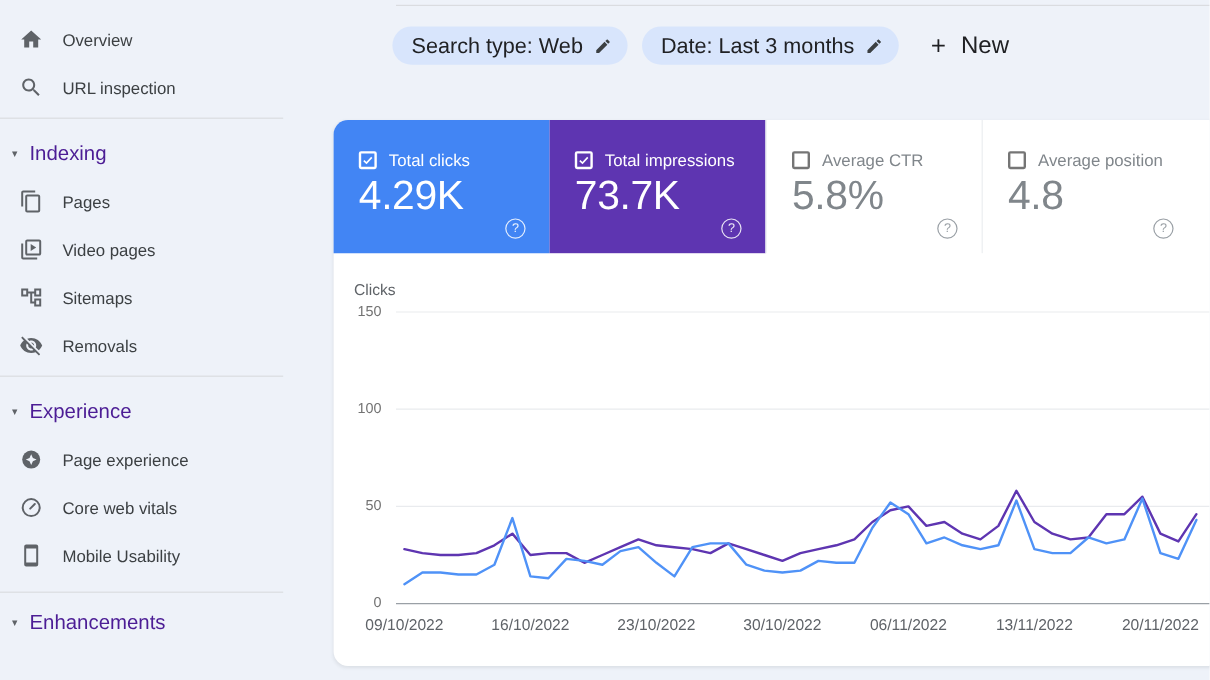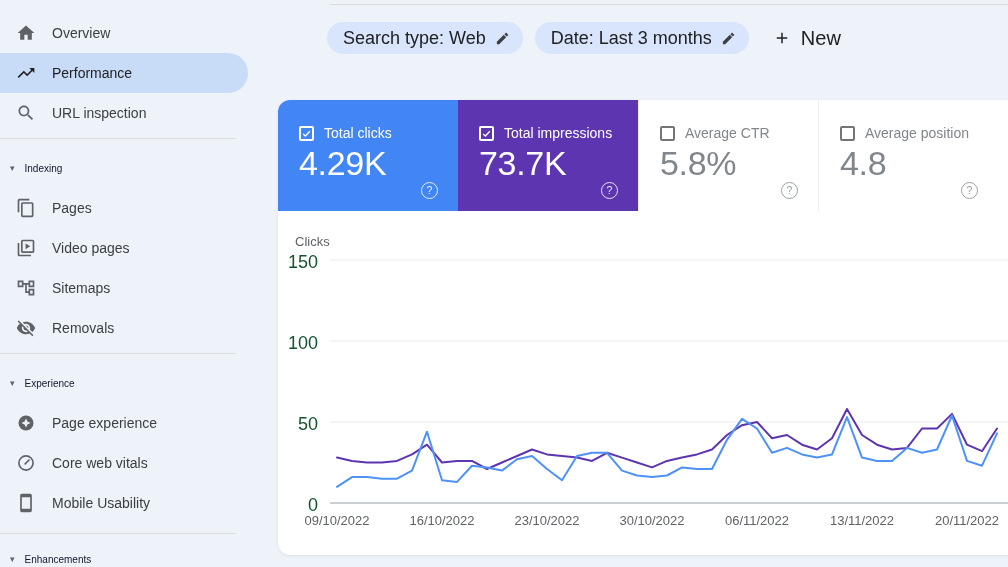--- a/index.html
+++ b/index.html
@@ -14,21 +14,21 @@
   .nav-item.active{background:#c8dcf8;}
   .nav-icon{width:20px;height:20px;display:flex;align-items:center;justify-content:center;flex:none;}
   .nav-icon svg{width:20px;height:20px;fill:#5f6368;}
   .nav-item.active .nav-icon svg{fill:#202124;}
   .nav-label{font-size:14px;color:#3c4043;text-align:center;}
   .nav-item.active .nav-label{color:#202124;}
   .nav-divider{border-top:1px solid #dadce0;margin:5px 24px 9px 0;}
   .nav-divider.last{margin-top:10px;margin-bottom:5px;}
   .nav-section{height:40px;display:flex;align-items:center;gap:10px;padding-left:10px;cursor:pointer;}
   .tri{font-size:9px;color:#5f6368;flex:none;}
-  .section-label{font-size:10px;color:#0f172a;}
+  .section-label{font-size:17px;color:#4c1d95;}
 
   
   .main-hairline{position:absolute;left:330px;right:0;top:4px;border-top:1px solid #dadce0;}
   .chips-row{position:absolute;left:327px;top:22px;display:flex;align-items:center;}
   .chip{height:32px;background:#d8e5fc;border-radius:16px;display:flex;align-items:center;
         padding:0 13px 0 16px;gap:9px;font-size:18px;color:#202124;cursor:pointer;margin-right:12px;}
   .chip svg{width:15px;height:15px;fill:#3c4043;flex:none;}
   .new-btn{display:flex;align-items:center;gap:10px;font-size:20px;color:#202124;margin-left:12px;cursor:pointer;}
   .new-btn svg{width:18px;height:18px;fill:#202124;}
 
@@ -53,45 +53,37 @@
   .cb.off{border:2px solid #757575;}
   .cb svg{width:11px;height:11px;}
   .help{position:absolute;right:20px;bottom:12px;width:15px;height:15px;border-radius:50%;
         font-size:10.5px;line-height:1;display:flex;align-items:center;justify-content:center;cursor:pointer;}
   .metric-card.colored .help{border:1.5px solid rgba(255,255,255,.85);color:rgba(255,255,255,.9);}
   .metric-card.gray .help{border:1.5px solid #9aa0a6;color:#9aa0a6;}
 
   
   .chart-area{position:absolute;left:0;top:128px;right:0;height:310px;}
   .clicks-label{position:absolute;left:17px;top:6px;font-size:13px;color:#5f6368;}
-  .y-tick{position:absolute;left:0;width:40px;text-align:right;font-size:18px;color:#14532d;}
+  .y-tick{position:absolute;left:0;width:40px;text-align:right;font-size:12px;color:#737373;}
   .plot{position:absolute;left:52px;top:32px;width:678px;height:243px;overflow:visible;}
   .x-tick{position:absolute;top:285px;transform:translateX(-50%);font-size:13px;color:#5f6368;white-space:nowrap;}
 </style>
 </head>
 <body>
 
 <div id="app">
 
   <nav class="sidebar">
     <div class="nav-item">
       <span class="nav-icon">
           <svg viewBox="0 0 24 24">
             <path d="M10 20v-6h4v6h5v-8h3L12 3 2 12h3v8z"></path>
           </svg>
         </span>
       <span class="nav-label">Overview</span>
-    </div>
-    <div class="nav-item active">
-      <span class="nav-icon">
-          <svg viewBox="0 0 24 24">
-            <path d="M16 6l2.29 2.29-4.88 4.88-4-4L2 16.59 3.41 18l6-6 4 4 6.3-6.29L22 12V6z"></path>
-          </svg>
-        </span>
-      <span class="nav-label">Performance</span>
     </div>
     <div class="nav-item">
       <span class="nav-icon">
           <svg viewBox="0 0 24 24">
             <path d="M15.5 14h-.79l-.28-.27C15.41 12.59 16 11.11 16 9.5 16 5.91 13.09 3 9.5 3S3 5.91 3 9.5 5.91 16 9.5 16c1.61 0 3.09-.59 4.23-1.57l.27.28v.79l5 4.99L20.49 19l-4.99-5zm-6 0C7.01 14 5 11.99 5 9.5S7.01 5 9.5 5 14 7.01 14 9.5 11.99 14 9.5 14z"></path>
           </svg>
         </span>
       <span class="nav-label">URL inspection</span>
     </div>
 

